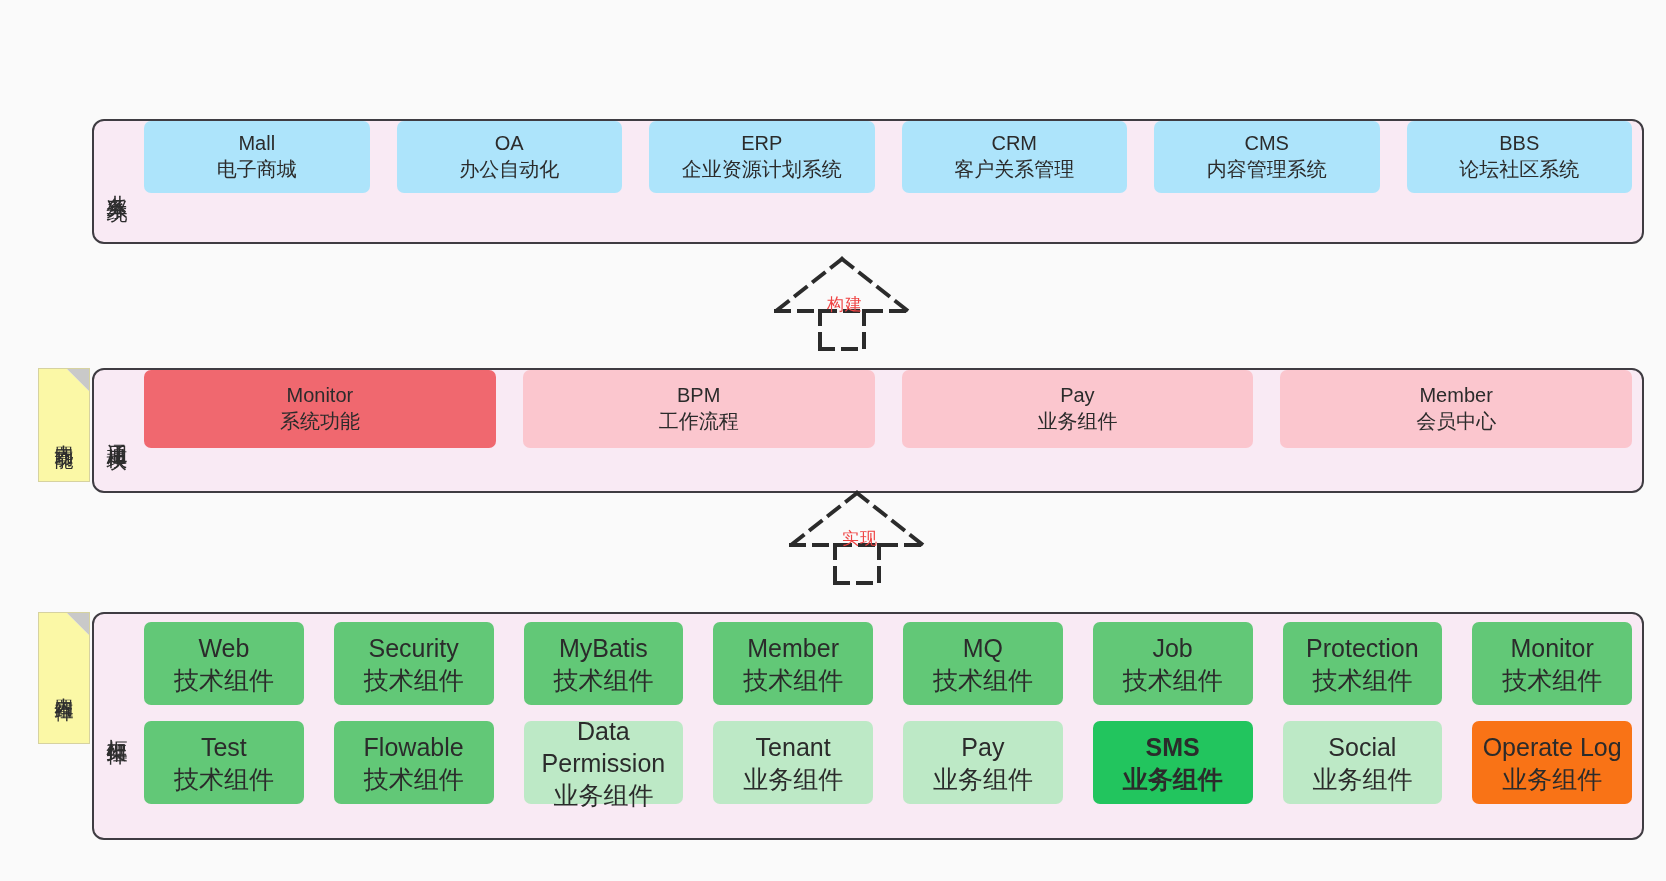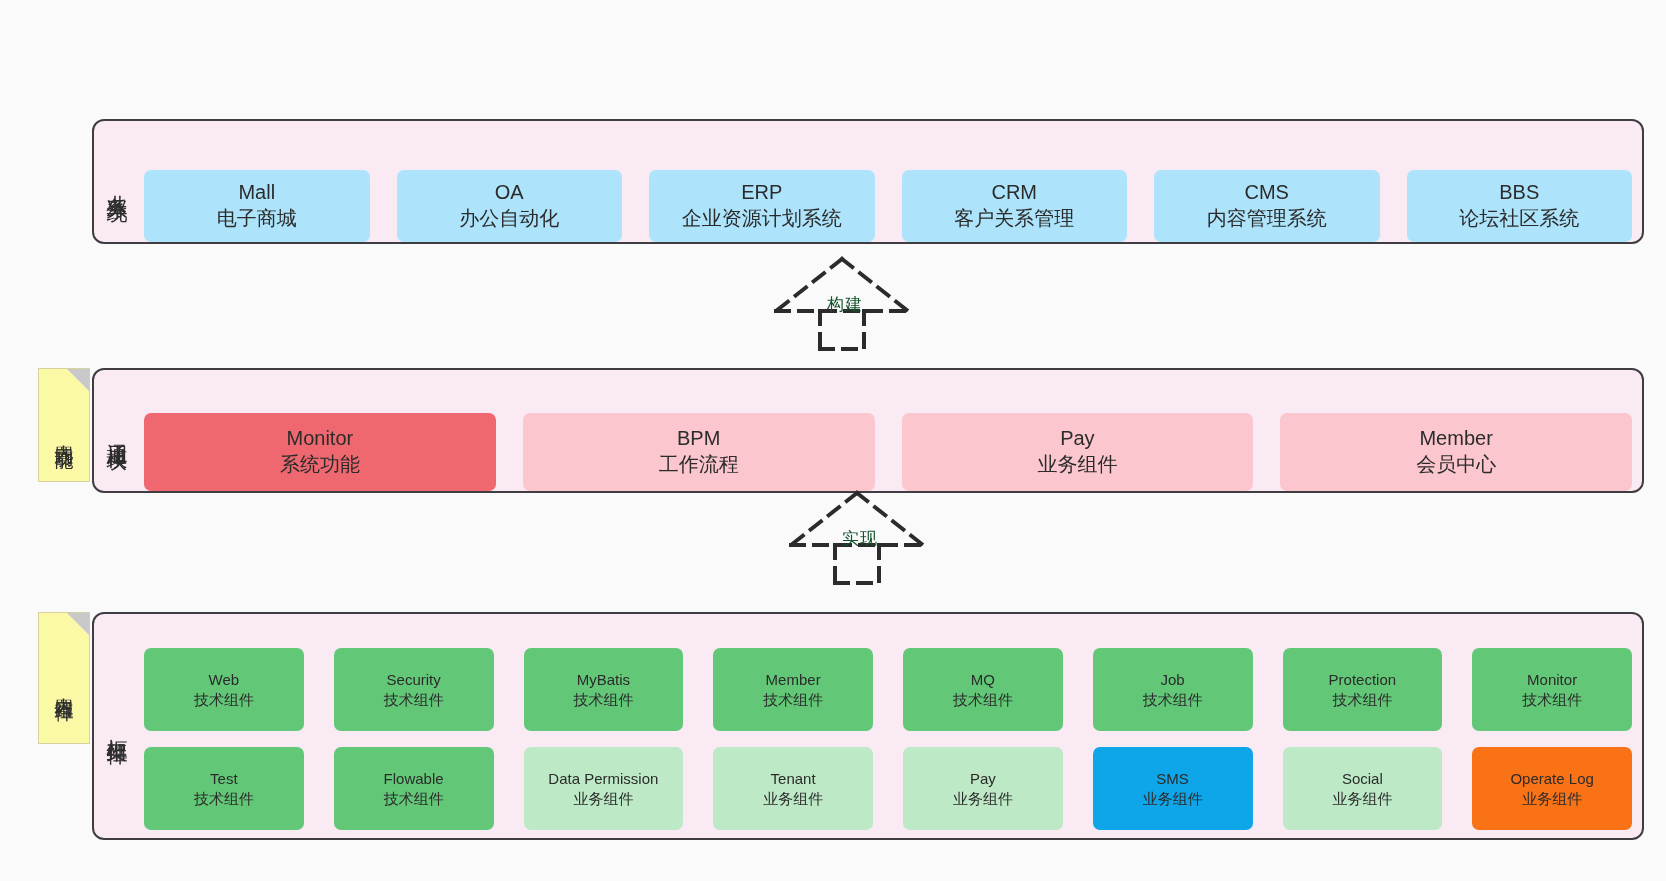--- a/index.html
+++ b/index.html
@@ -40,23 +40,23 @@
     text-orientation: upright;
     letter-spacing: 2px;
     line-height: 1.05;
     padding: 2px 0;
   }
 
   .layer-body {
     flex: 1 1 auto;
     display: flex;
     flex-direction: column;
-    justify-content: flex-end;
+    justify-content: flex-start;
     gap: 14px;
-    padding: 0 10px 0 4px;
+    padding: 0 10px 17px 4px;
   }
 
   .row {
     display: flex;
     gap: 27px;
     align-items: stretch;
   }
 
   .cell {
     flex: 1 1 0;
@@ -85,21 +85,21 @@
   }
   #layer-modules .row { height: 78px; }
 
   #layer-framework {
     left: 92px; top: 612px; width: 1552px; height: 228px;
   }
   #layer-framework .row { height: 83px; }
   #layer-framework .layer-body { gap: 16px; padding-top: 8px; padding-bottom: 8px; }
   #layer-framework .row { gap: 30px; }
   #layer-framework .cell .t-en,
-  #layer-framework .cell .t-cn { font-size: 15px; }
+  #layer-framework .cell .t-cn { font-size: 25px; }
 
   
   .note {
     position: absolute;
     background: #fbf8a6;
     border: 1px solid #d6d2a0;
     width: 52px;
     display: flex;
     align-items: center;
     justify-content: center;
@@ -136,21 +136,21 @@
     width: 160px;
     height: 96px;
   }
   .arrow svg { display: block; overflow: visible; }
   .arrow-label {
     position: absolute;
     left: 50%;
     transform: translateX(-42%);
     top: 38px;
     font-size: 17px;
-    color: #14532d;
+    color: #ef4444;
     background: transparent;
     white-space: nowrap;
     letter-spacing: 1px;
   }
   #arrow-build  { left: 762px; top: 255px; }
   #arrow-impl   { left: 777px; top: 489px; }
 </style>
 </head>
 <body style="background: rgb(250, 250, 250);">
 
@@ -293,21 +293,21 @@
           <span class="t-cn">业务组件</span>
         </div>
         <div class="cell" style="background: rgb(189, 233, 198);">
           <span class="t-en">Tenant</span>
           <span class="t-cn">业务组件</span>
         </div>
         <div class="cell" style="background: rgb(189, 233, 198);">
           <span class="t-en">Pay</span>
           <span class="t-cn">业务组件</span>
         </div>
-        <div class="cell" style="background: #0ea5e9;">
+        <div class="cell" style="background: #22c55e; font-weight: bold;">
           <span class="t-en">SMS</span>
           <span class="t-cn">业务组件</span>
         </div>
         <div class="cell" style="background: rgb(189, 233, 198);">
           <span class="t-en">Social</span>
           <span class="t-cn">业务组件</span>
         </div>
         <div class="cell" style="background: #f97316;">
           <span class="t-en">Operate Log</span>
           <span class="t-cn">业务组件</span>

